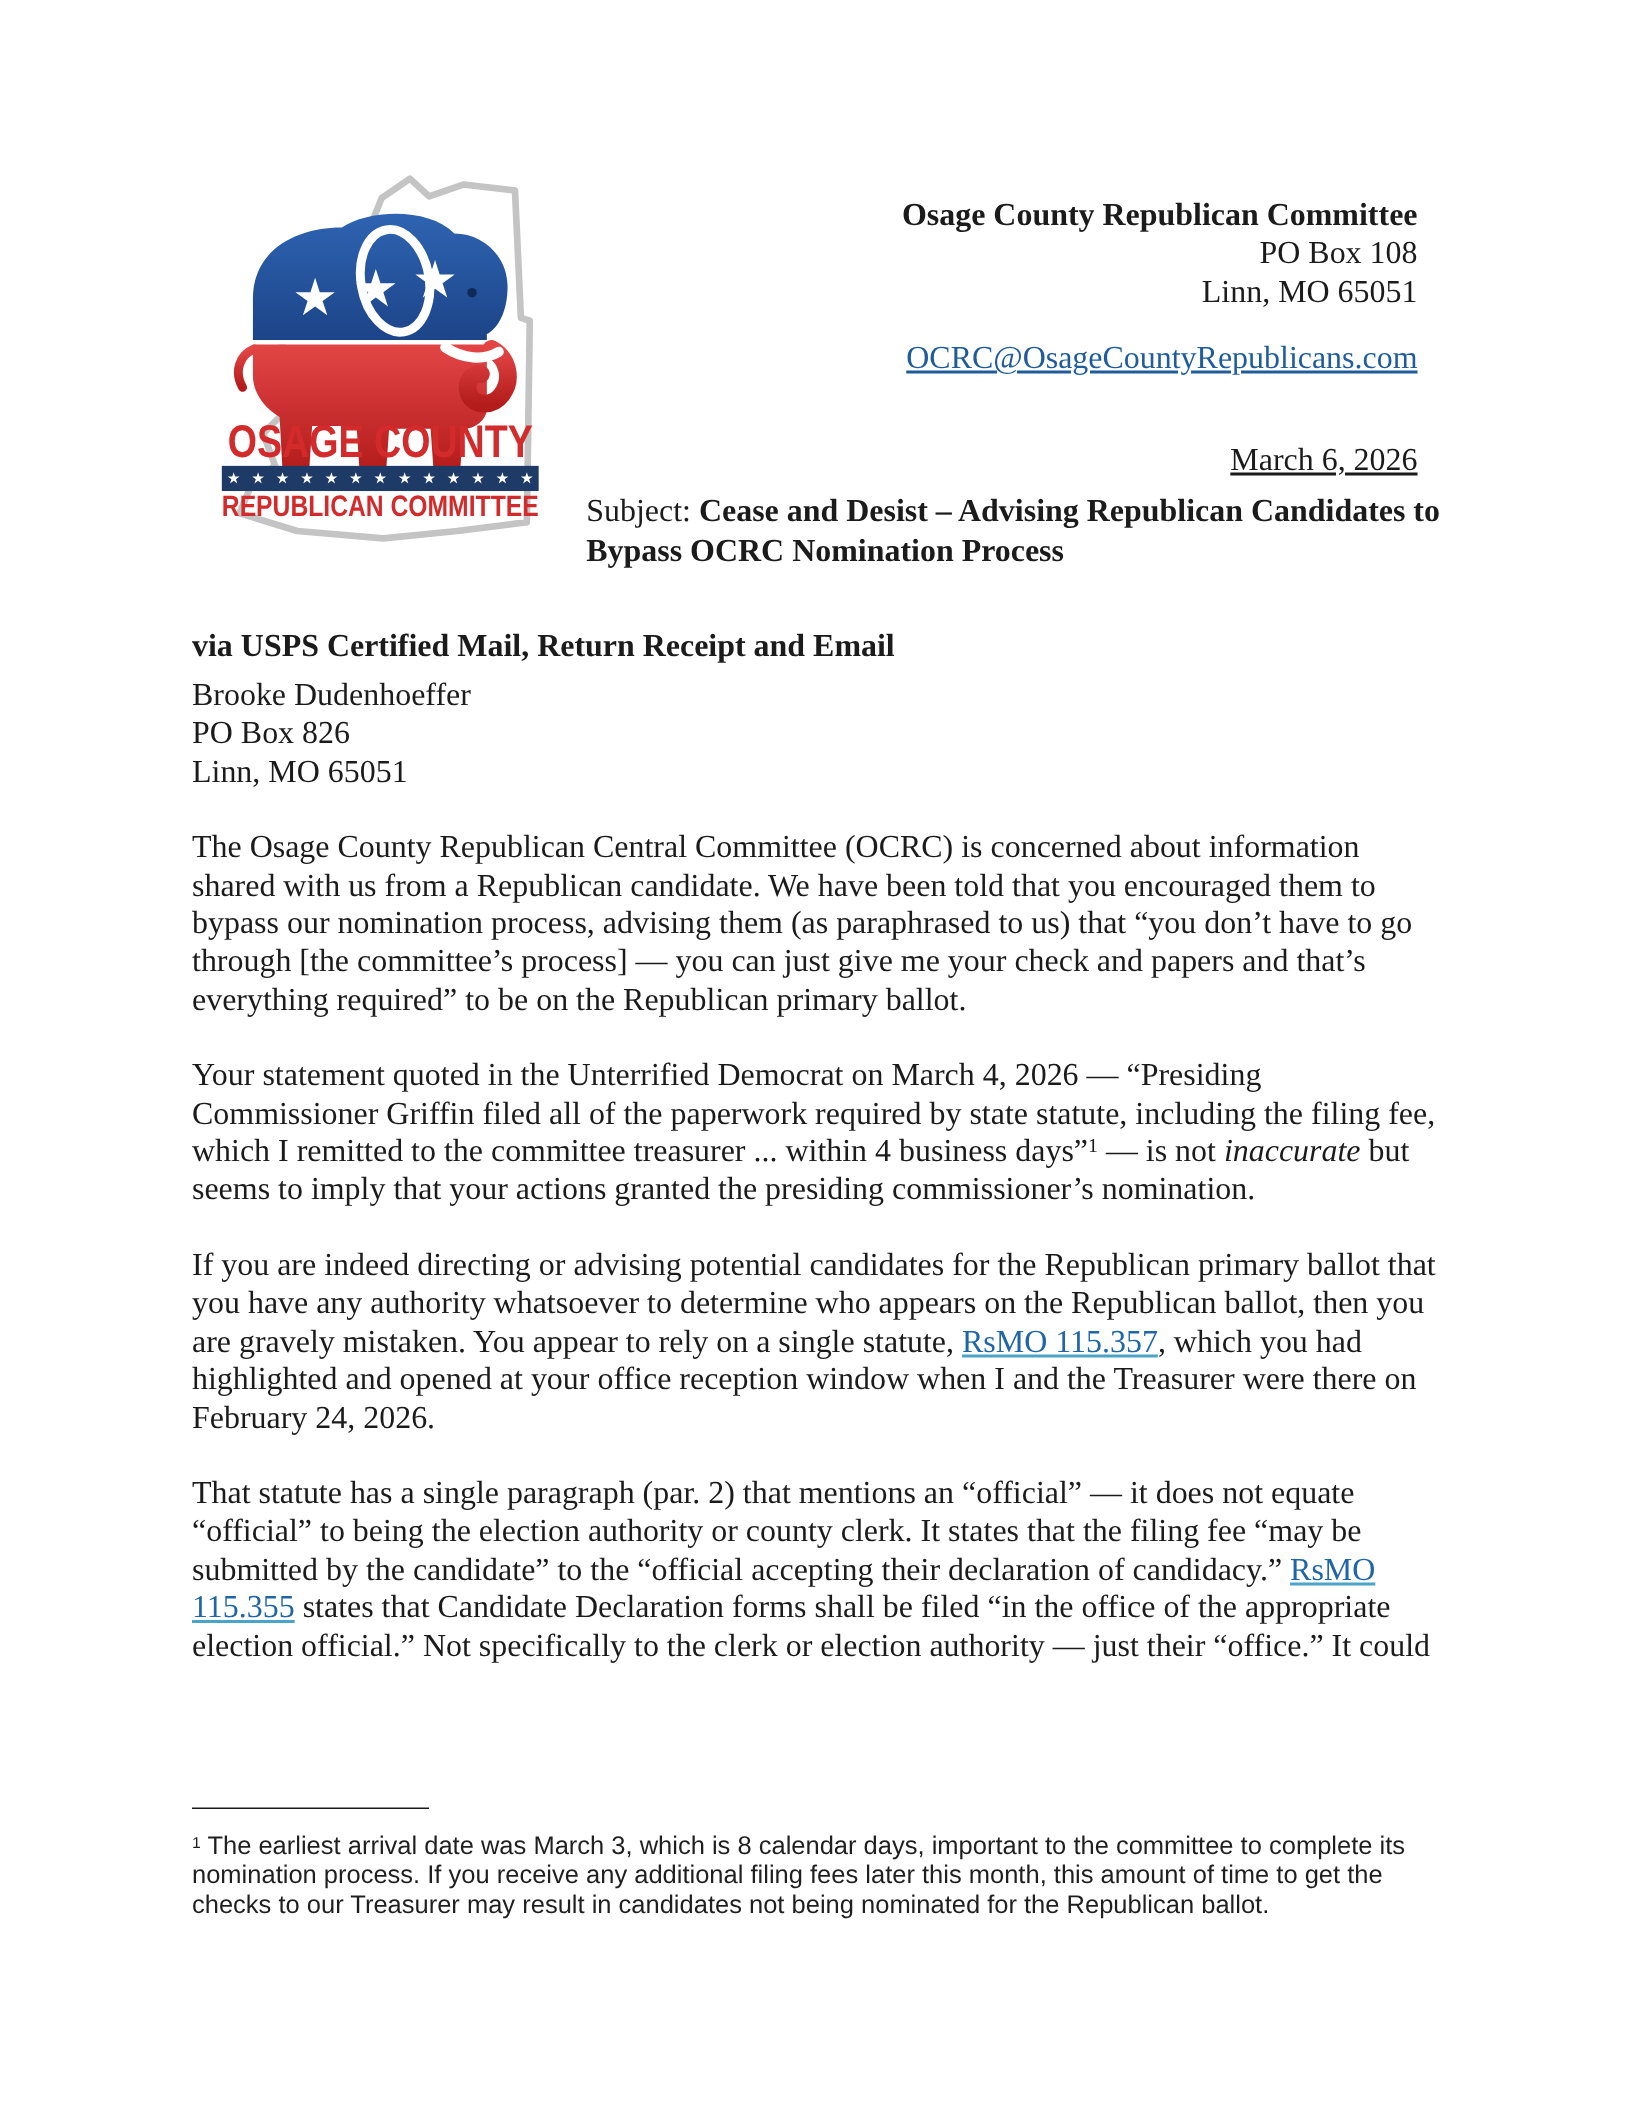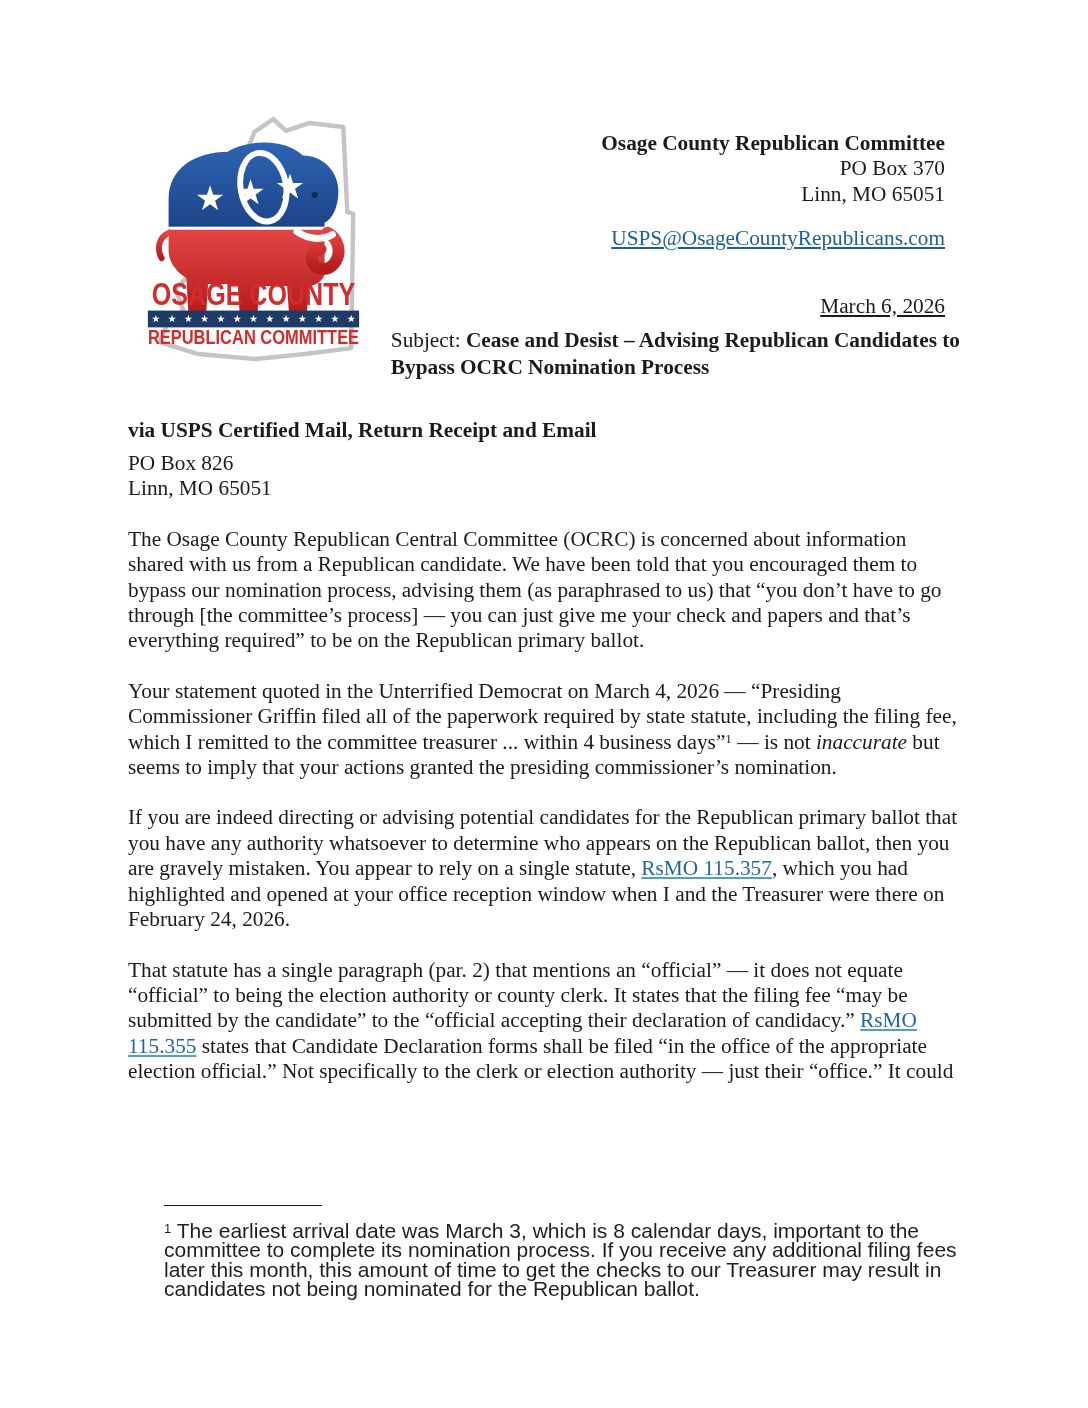--- a/index.html
+++ b/index.html
@@ -16,21 +16,21 @@
   a.email-link{color:#1E5C9C; text-decoration:underline; cursor:pointer;}
   a.statute-link{color:#1F66A8; text-decoration:underline; text-decoration-color:#4BA3C7; cursor:pointer;}
   .subject{position:absolute; right:128px; top:327px; text-align:left; line-height:27px;}
   .via{position:absolute; left:128px; top:418px; font-weight:bold; }
   .body-col{position:absolute; left:128px; top:451px; width:834px; text-align:left;}
   .body-col p{margin:0 0 25px 0;}
   .addr{margin-bottom:25px;}
   sup{font-size:0.62em; vertical-align:baseline; position:relative; top:-0.45em; line-height:0;}
   .footnote{
     position:absolute; left:128px; top:1205px; width:834px;
-    font-family:"Liberation Sans", sans-serif; font-size:21px; line-height:19.4px; color:#1f1f1f;margin-left:36px;
+    font-family:"Liberation Sans", sans-serif; font-size:17px; line-height:19.4px; color:#1f1f1f;
   }
   .fn-rule{width:158px; border-top:1.8px solid #1a1a1a; margin-bottom:15px;}
   .fn-text sup{top:-0.4em;}
 </style>
 </head>
 <body>
 
 <div class="page">
 
   <svg class="logo" viewBox="0 0 232 252">
@@ -80,35 +80,36 @@
         <use href="#st" transform="translate(182,205.5) scale(0.42)"></use>
         <use href="#st" transform="translate(198.5,205.5) scale(0.42)"></use>
         <use href="#st" transform="translate(215,205.5) scale(0.42)"></use>
       </g>
     </g>
     <text x="116" y="231" text-anchor="middle" textLength="214" lengthAdjust="spacingAndGlyphs" font-family="Liberation Sans, sans-serif" font-weight="bold" font-size="20" fill="#D32B2B">REPUBLICAN COMMITTEE</text>
   </svg>
 
   <div class="header-right">
     <div class="bold">Osage County Republican Committee</div>
-    <div>PO Box 370</div>
+    <div>PO Box 108</div>
     <div>Linn, MO 65051</div>
-    <div class="mt19"><a class="email-link">USPS@OsageCountyRepublicans.com</a></div>
+    <div class="mt19"><a class="email-link">OCRC@OsageCountyRepublicans.com</a></div>
     <div class="mt25">March 6, 2026</div>
   </div>
 
   <div class="subject">
     <span>Subject: </span><span class="bold">Cease and Desist – Advising Republican Candidates to</span><br>
     <span class="bold">Bypass OCRC Nomination Process</span>
   </div>
 
   <div class="via">via USPS Certified Mail, Return Receipt and Email</div>
 
   <div class="body-col">
     <div class="addr">
+      <div>Brooke Dudenhoeffer</div>
       <div>PO Box 826</div>
       <div>Linn, MO 65051</div>
     </div>
 
 
     <p>The Osage County Republican Central Committee (OCRC) is concerned about information shared with us from a Republican candidate. We have been told that you encouraged them to bypass our nomination process, advising them (as paraphrased to us) that “you don’t have to go through [the committee’s process] — you can just give me your check and papers and that’s everything required” to be on the Republican primary ballot.</p>
 
     <p><span>Your statement quoted in the Unterrified Democrat on March 4, 2026 — “Presiding Commissioner Griffin filed all of the paperwork required by state statute, including the filing fee, which I remitted to the committee treasurer ... within 4 business days”</span><sup>1</sup><span> — is not </span><i>inaccurate</i><span> but seems to imply that your actions granted the presiding commissioner’s nomination.</span></p>
 
     <p><span>If you are indeed directing or advising potential candidates for the Republican primary ballot that you have any authority whatsoever to determine who appears on the Republican ballot, then you are gravely mistaken. You appear to rely on a single statute, </span><a class="statute-link">RsMO 115.357</a><span>, which you had highlighted and opened at your office reception window when I and the Treasurer were there on February 24, 2026.</span></p>

